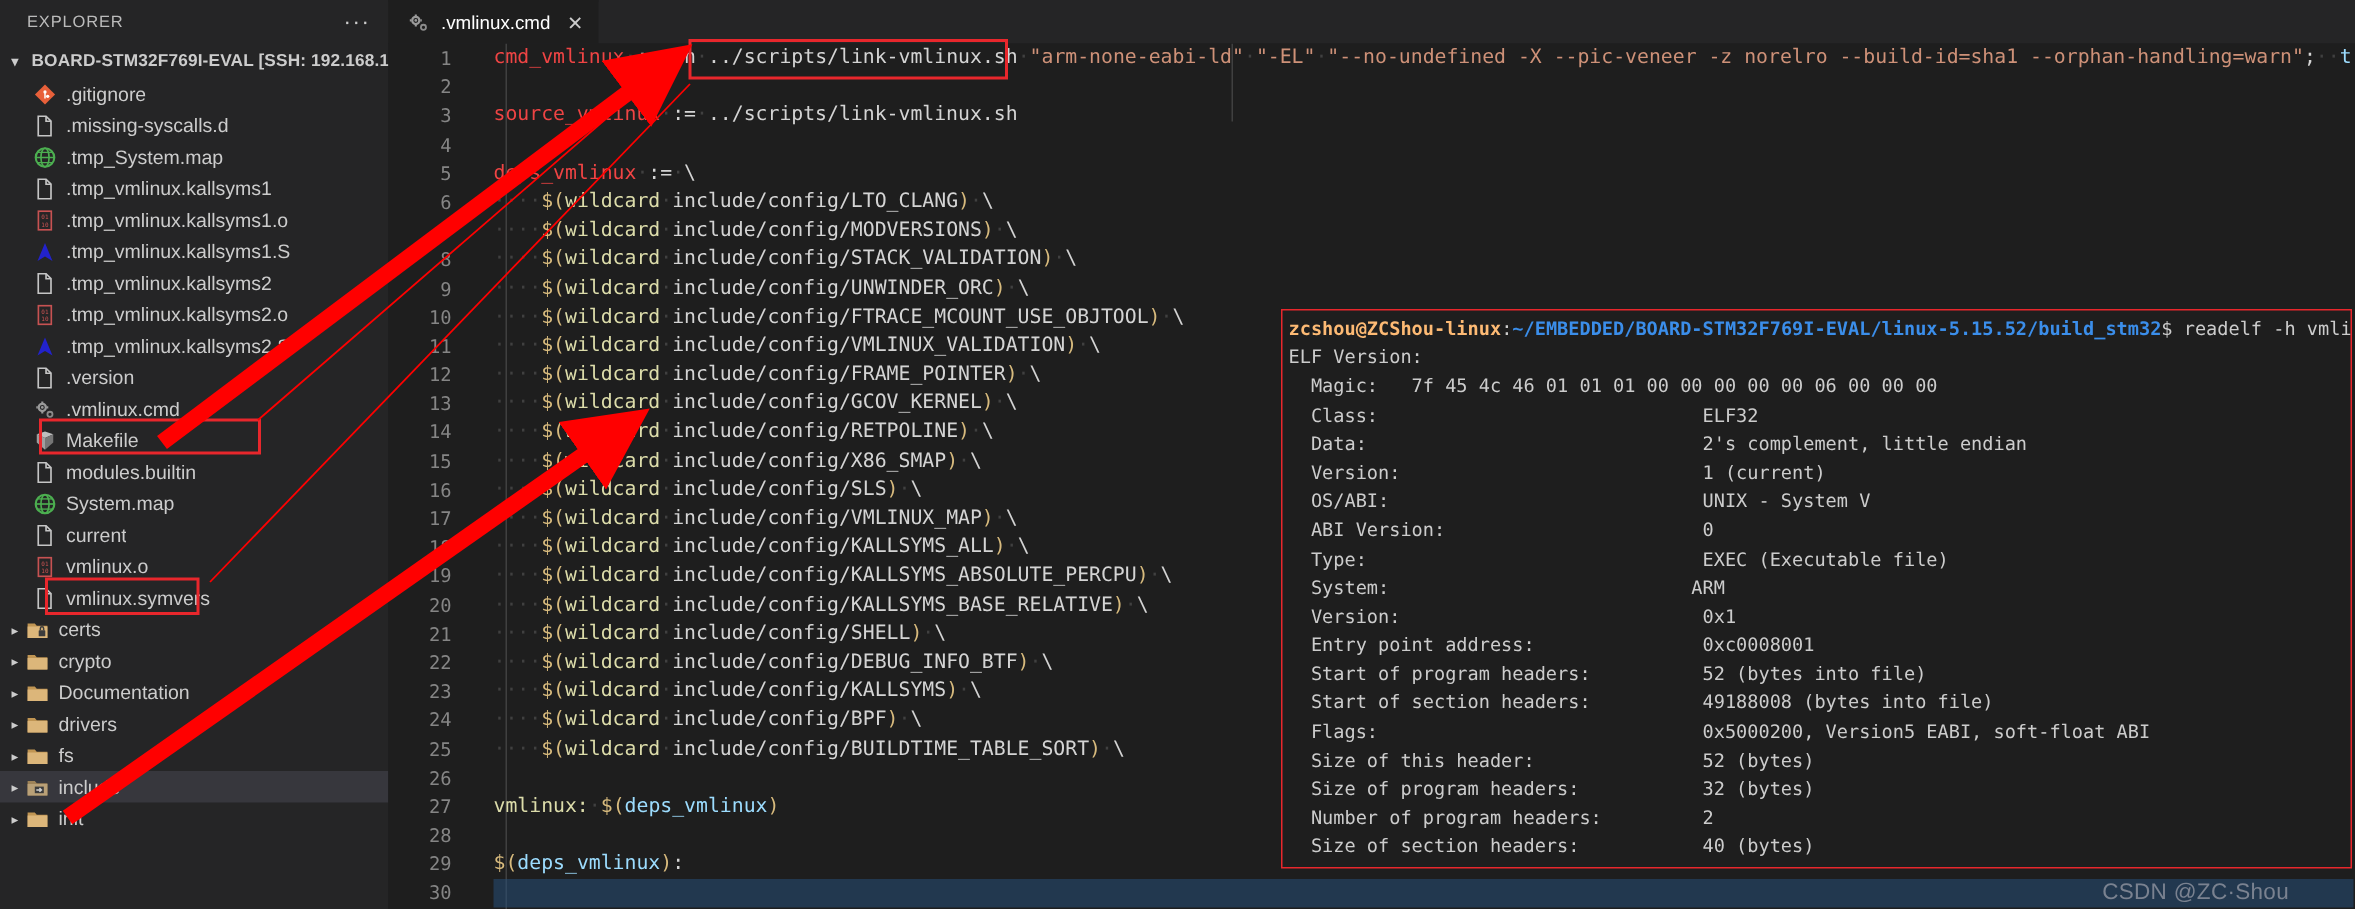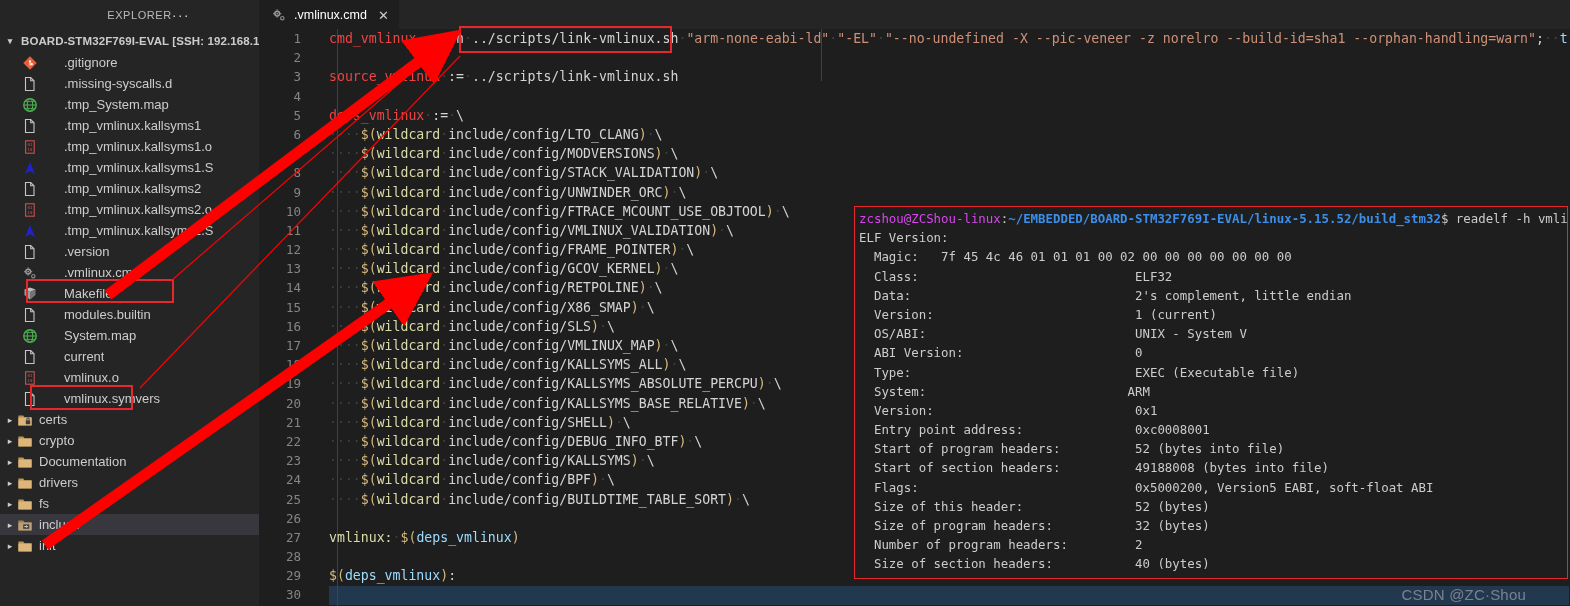--- a/index.html
+++ b/index.html
@@ -6,41 +6,40 @@
   html, body {
     width: 1570px; height: 606px;
     background: #1e1e1e; overflow: hidden;
     font-family: "Liberation Sans", sans-serif;
   }
   .app { position: relative; width: 1570px; height: 606px; display: flex; background:#1e1e1e; }
 
   
   .sidebar { width: 259px; height: 606px; background: #252526; flex: 0 0 259px; position: relative; overflow: hidden; }
   .explorer-header {
-    height: 29px; display: flex; align-items: center; justify-content: center;
+    height: 29px; display: flex; align-items: center; justify-content: space-between;
     padding: 0 12px 0 18px;
-    margin-left: 32px;
   }
   .explorer-title { font-size: 11px; letter-spacing: .55px; color: #bbbbbb; font-weight: 400; }
   .explorer-dots { color:#cccccc; font-size: 15px; letter-spacing:1px; line-height:10px; }
 
   .root-row {
     height: 23px; display:flex; align-items:center; gap:4px; padding-left:3px;
     color:#cccccc; font-size:11.5px; font-weight:bold; letter-spacing:.1px; white-space:nowrap;
   }
   .twisty { width:14px; text-align:center; font-size:9px; color:#cccccc; flex:0 0 14px; }
   .twisty.down::before { content:"\25BE"; }
   .twisty.right::before { content:"\25B8"; }
 
   .tree { position:relative; }
   .trow {
     height:21px; display:flex; align-items:center; font-size:13px; color:#cccccc;
     white-space:nowrap; position:relative;
   }
-  .trow.indent1 { padding-left: 22px; gap: 20px; }
+  .trow.indent1 { padding-left: 22px; }
   .trow.indent0 { padding-left: 3px; }
   .trow.selected { background:#37373d; }
   .tlabel { margin-left:6px; overflow:hidden; }
   .ic { width:16px; height:16px; flex:0 0 16px; display:inline-block; position:relative; }
 
   
   .ann-box { position:absolute; border:2px solid #e8272c; pointer-events:none; }
   .arrow-svg { position:absolute; left:0; top:0; width:1570px; height:606px; pointer-events:none; }
 
   
@@ -73,21 +72,21 @@
   .indent-guide { position:absolute; top:0; width:1px; background:#404040; }
 
   
   .terminal {
     position:absolute; left:855px; top:206px; width:714px; height:373px;
     background:#1e1e1e; border:1.5px solid #e8272c;
     font-family:"DejaVu Sans Mono","Liberation Mono",monospace;
     font-size:12.4px; line-height:19.2px; color:#cccccc; padding:2px 0 0 4px; overflow:hidden;
   }
   .tline { white-space:pre; height:19.2px; }
-  .p-user { color:#d946ef; font-weight:normal; }
+  .p-user { color:#fdba74; font-weight:bold; }
   .p-colon { color:#cccccc; }
   .p-path { color:#3b8eea; font-weight:bold; }
   .p-dollar { color:#cccccc; }
   .p-cmd { color:#cccccc; }
   .t-key { color:#cccccc; }
 
   .watermark {
     position:absolute; right:44px; bottom:3px; color:#7a8290; font-size:15px;
     font-family:"Liberation Sans", sans-serif; letter-spacing:.2px;
   }
@@ -359,21 +358,21 @@
         <div class="crow"><span class="gutter">27</span><span class="ctext"><span class="t-fn">vmlinux:</span><span class="t-dot">·</span><span class="t-paren">$(</span><span class="t-var">deps_vmlinux</span><span class="t-paren">)</span></span></div>
         <div class="crow"><span class="gutter">28</span><span class="ctext"></span></div>
         <div class="crow"><span class="gutter">29</span><span class="ctext"><span class="t-paren">$(</span><span class="t-var">deps_vmlinux</span><span class="t-paren">)</span><span class="t-punc">:</span></span></div>
         <div class="crow"><span class="gutter">30</span><span class="ctext"></span></div>
         <div class="sel-line" style="position: absolute; left: 70px; top: 556.8px; height: 19.2px; width: 1240px;"></div>
       </div>
 
     <div class="terminal" style="left:595px;" id="terminal">
         <div class="tline"><span class="p-user">zcshou@ZCShou-linux</span><span class="p-colon">:</span><span class="p-path">~/EMBEDDED/BOARD-STM32F769I-EVAL/linux-5.15.52/build_stm32</span><span class="p-dollar">$</span><span class="p-cmd"> readelf -h vmlinux</span></div>
         <div class="tline">ELF Version:</div>
-        <div class="tline"><span class="t-key">  Magic:   </span><span class="t-key">7f 45 4c 46 01 01 01 00 02 00 00 00 00 00 00 00</span></div>
+        <div class="tline"><span class="t-key">  Magic:   </span><span class="t-key">7f 45 4c 46 01 01 01 00 00 00 00 00 06 00 00 00</span></div>
         <div class="tline"><span class="t-key">  Class:                             </span><span class="t-key">ELF32</span></div>
         <div class="tline"><span class="t-key">  Data:                              </span><span class="t-key">2's complement, little endian</span></div>
         <div class="tline"><span class="t-key">  Version:                           </span><span class="t-key">1 (current)</span></div>
         <div class="tline"><span class="t-key">  OS/ABI:                            </span><span class="t-key">UNIX - System V</span></div>
         <div class="tline"><span class="t-key">  ABI Version:                       </span><span class="t-key">0</span></div>
         <div class="tline"><span class="t-key">  Type:                              </span><span class="t-key">EXEC (Executable file)</span></div>
         <div class="tline"><span class="t-key">  System:                           </span><span class="t-key">ARM</span></div>
         <div class="tline"><span class="t-key">  Version:                           </span><span class="t-key">0x1</span></div>
         <div class="tline"><span class="t-key">  Entry point address:               </span><span class="t-key">0xc0008001</span></div>
         <div class="tline"><span class="t-key">  Start of program headers:          </span><span class="t-key">52 (bytes into file)</span></div>

